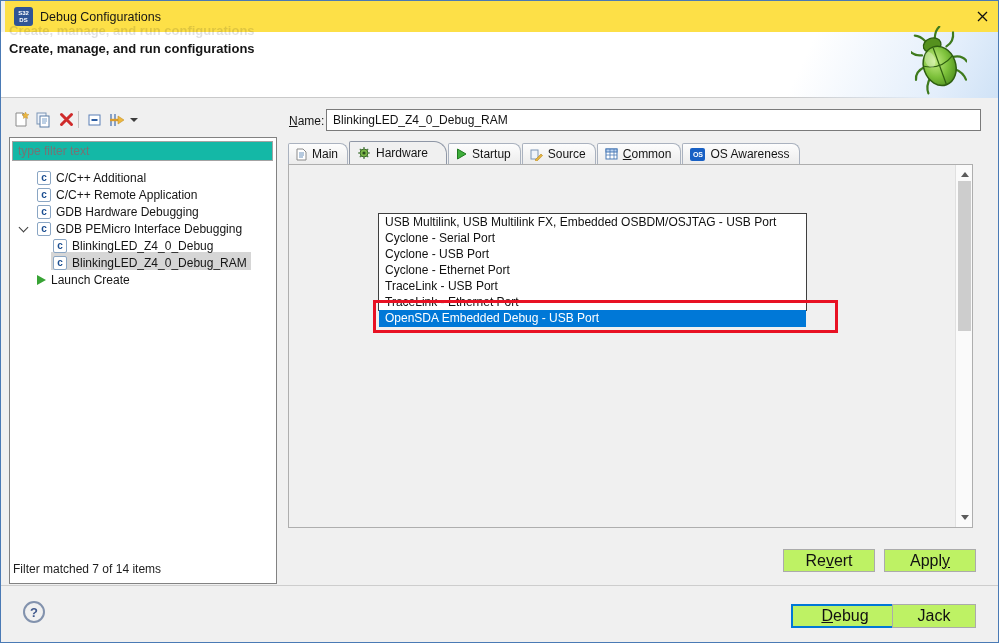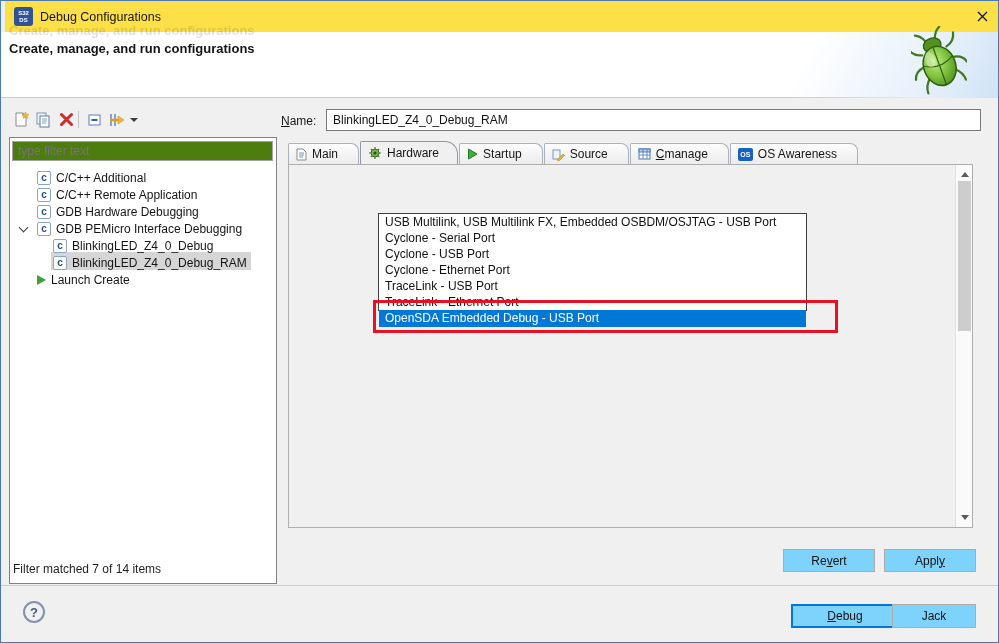--- a/index.html
+++ b/index.html
@@ -13,37 +13,37 @@
   .wtitle{left:35px;top:9px;font-size:12.5px}
   .closebox{left:956px;top:0;width:42px;height:31px;display:flex;align-items:center;justify-content:center;cursor:default}
   .banner{left:0;top:31px;width:999px;height:66px;background:#fff;border-bottom:1px solid #c9c9c9}
   .banner-grad{left:700px;top:31px;width:299px;height:66px;background:linear-gradient(115deg,rgba(255,255,255,0) 35%,#e3eefb 80%,#cfe2f6)}
   .ghost{left:8px;top:22px;font-weight:bold;font-size:13px;opacity:.13}
   .htitle{left:8px;top:40px;font-weight:bold;font-size:13px}
   .tbicon{top:109px;width:19px;height:19px;display:flex;align-items:center;justify-content:center}
   .tbsep{left:77px;top:110px;width:1px;height:17px;background:#c2c2c2}
   .caret{left:129px;top:117px;width:0;height:0;border-left:4px solid transparent;border-right:4px solid transparent;border-top:4px solid #3d3d3d}
   .lpanel{left:8px;top:136px;width:268px;height:447px;background:#fff;border:1px solid #828282}
-  .filterinput{left:11px;top:140px;width:261px;height:20px;border:1px solid #a3a3a3;background:#4d7c0f;font:12px "Liberation Sans",sans-serif;padding:0 5px;color:#222}
+  .filterinput{left:11px;top:140px;width:261px;height:20px;border:1px solid #a3a3a3;background:#14b8a6;font:12px "Liberation Sans",sans-serif;padding:0 5px;color:#222}
   .filterinput::placeholder{color:#757575}
   .trow{height:18px;display:flex;align-items:center;gap:5px;white-space:nowrap}
   .cicon{width:14px;height:14px;border:1px solid #8aa6c4;background:#fff;color:#1d4f91;font-weight:bold;font-size:10px;line-height:12px;text-align:center;border-radius:2px;flex:0 0 auto}
   .sel-rect{left:50px;top:251px;width:200px;height:18px;background:#d6d6d6}
   .chev-open{width:7px;height:7px;border:solid #3c3c3c;border-width:0 1.5px 1.5px 0;transform:rotate(45deg)}
   .play{width:0;height:0;border-top:5px solid transparent;border-bottom:5px solid transparent;border-left:9px solid #38a335}
   .status{left:12px;top:561px;color:#1e1e1e}
-  .nlabel{left:280px;top:113px}
+  .nlabel{left:288px;top:113px}
   .ninput{left:325px;top:108px;width:655px;height:22px;border:1px solid #7a7a7a;background:#fff;font:12px "Liberation Sans",sans-serif;padding:0 6px;color:#111}
   .tabrow{left:287px;top:140px;height:23px;display:flex;align-items:flex-end;z-index:6}
-  .tab{display:flex;align-items:center;gap:5px;height:21px;padding:0 20px 0 7px;border:1px solid #aab2bf;border-bottom:none;border-radius:2px 8px 0 0;background:linear-gradient(#fdfdfd,#ececec);margin-right:1px;white-space:nowrap}
+  .tab{display:flex;align-items:center;gap:5px;height:21px;padding:0 9px 0 7px;border:1px solid #aab2bf;border-bottom:none;border-radius:2px 8px 0 0;background:linear-gradient(#fdfdfd,#ececec);margin-right:1px;white-space:nowrap}
   .tab.selected{height:23px;background:#f0f0f0;border-color:#8f97a6;border-radius:2px 13px 0 0;padding-right:18px}
   .content{left:287px;top:163px;width:685px;height:364px;border:1px solid #aeaeae;background:#f0f0f0;z-index:1}
   .groupbox{border:1px solid #d9d9d9}
   .grouplabel{position:absolute;top:-8px;left:7px;background:#f0f0f0;padding:0 4px;white-space:nowrap;color:#000}
-  .btn{background:#7dd3fc;border:1px solid #ababab;display:flex;align-items:center;justify-content:center;font-size:12px;color:#111}
+  .btn{background:#bef264;border:1px solid #ababab;display:flex;align-items:center;justify-content:center;font-size:16px;color:#111}
   .combo{background:#fff;border:1px solid #2d74b5;display:flex;align-items:center;padding:0 6px;white-space:nowrap}
   .combo-chev{position:absolute;right:8px;top:8px;width:7px;height:7px;border:solid #3d4f63;border-width:0 1.6px 1.6px 0;transform:rotate(45deg)}
   .link{color:#0563c1;text-decoration:underline;white-space:nowrap}
   .cb{width:13px;height:13px;background:#fff;border:1px solid #595959}
   .cb.disabled{border-color:#bdbdbd}
   .gray{color:#9e9e9e}
   .dfield{background:#fdfdfd;border:1px solid #d2d2d2}
   .dinput{background:#f7f7f7;border:1px solid #c9c9c9;color:#9e9e9e;font:12px "Liberation Sans",sans-serif;padding:0 5px}
   .einput{background:#fff;border:1px solid #7a7a7a;color:#111;font:12px "Liberation Sans",sans-serif;padding:0 5px;text-align:right}
   .list{left:377px;top:212px;width:429px;height:98px;background:#fff;border:1px solid #3f3f3f;z-index:20}
@@ -215,21 +215,21 @@
         <path d="M5 12 L11 6 l1.6 1.6 L6.6 13.4 z" fill="#e3b341" stroke="#b88a22" stroke-width=".6"></path>
       </svg>
       <span>Source</span>
     </div>
     <div class="tab">
       <svg width="13" height="12" viewBox="0 0 13 12">
         <rect x="1" y="1" width="11" height="10" fill="#fff" stroke="#4a7ab5"></rect>
         <rect x="1" y="1" width="11" height="3" fill="#b9d1ef" stroke="#4a7ab5"></rect>
         <path d="M5 1 v10 M9 1 v10 M1 7 h11" stroke="#4a7ab5" stroke-width=".8"></path>
       </svg>
-      <span><span class="u">C</span><span>manage</span></span>
+      <span><span class="u">C</span><span>ommon</span></span>
     </div>
     <div class="tab">
       <span style="width:15px;height:13px;background:#1860c4;border-radius:2px;color:#fff;font-weight:bold;font-size:7px;display:flex;align-items:center;justify-content:center">OS</span>
       <span>OS Awareness</span>
     </div>
   </div>
 
   <div class="abs content"></div>
 
   <div class="abs groupbox" style="left:295px;top:172px;width:653px;height:133px">

